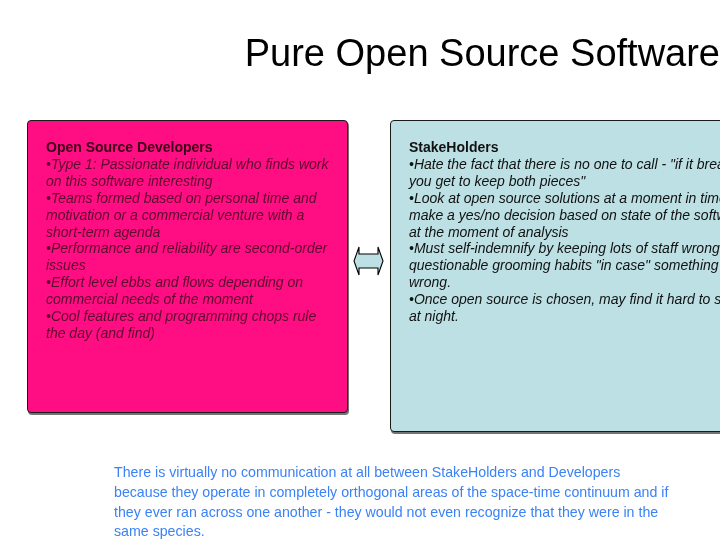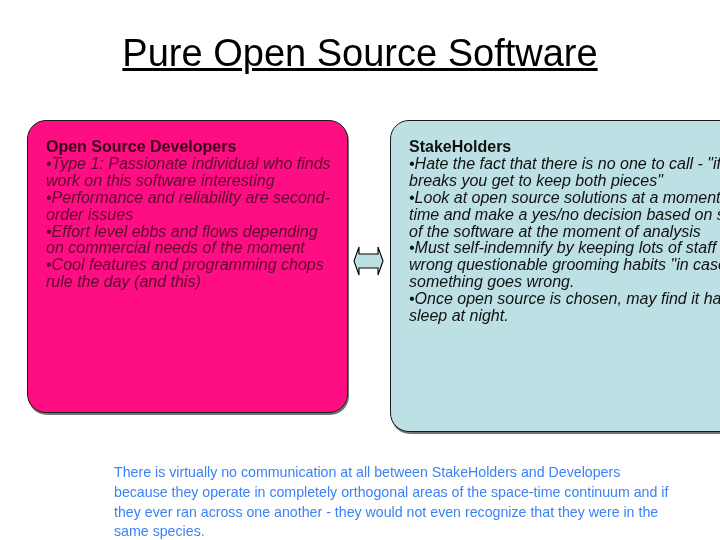--- a/index.html
+++ b/index.html
@@ -12,33 +12,32 @@
       height: 540px;
       position: relative;
       overflow: hidden;
       font-family: "Liberation Sans", sans-serif;
     }
     .slide-title {
       position: absolute;
       left: 0;
       top: 29px;
       width: 720px;
-      text-align: center;
+      text-align: right;
       font-size: 38px;
       color: #000000;
       line-height: 48px;
-      text-decoration: underline;
     }
     .box {
       position: absolute;
       box-sizing: border-box;
       border: 1.5px solid #1a1a1a;
-      border-radius: 19px;
+      border-radius: 4px;
       box-shadow: 1px 2px 0 rgba(0,0,0,0.55);
-      font-size: 16px;
+      font-size: 14px;
       line-height: 16.9px;
     }
     .box-dev {
       left: 27px;
       top: 120px;
       width: 321px;
       height: 293px;
       background: #ff0d82;
       color: #5c0a2e;
       padding: 18px 10px 0 18px;
@@ -80,23 +79,24 @@
     }
   </style>
 </head>
 <body>
 
 <div class="slide-title">Pure Open Source Software</div>
 
 <div class="box box-dev">
   <span class="box-heading">Open Source Developers</span>
   <span class="bullet">•Type 1: Passionate individual who finds work on this software interesting</span>
+  <span class="bullet">•Teams formed based on personal time and motivation or a commercial venture with a short-term agenda</span>
   <span class="bullet">•Performance and reliability are second-order issues</span>
   <span class="bullet">•Effort level ebbs and flows depending on commercial needs of the moment</span>
-  <span class="bullet">•Cool features and programming chops rule the day (and this)</span>
+  <span class="bullet">•Cool features and programming chops rule the day (and find)</span>
 </div>
 
 <svg class="arrow" viewBox="0 0 31 30" xmlns="http://www.w3.org/2000/svg">
   <path d="M6 1 L6 8 L25 8 L25 1 L30 15 L25 29 L25 22 L6 22 L6 29 L1 15 Z" fill="#bde0e4" stroke="#000000" stroke-width="1.1" stroke-linejoin="miter"></path>
 </svg>
 
 <div class="box box-sh">
   <span class="box-heading">StakeHolders</span>
   <span class="bullet">•Hate the fact that there is no one to call - "if it breaks you get to keep both pieces"</span>
   <span class="bullet">•Look at open source solutions at a moment in time and make a yes/no decision based on state of the software at the moment of analysis</span>

